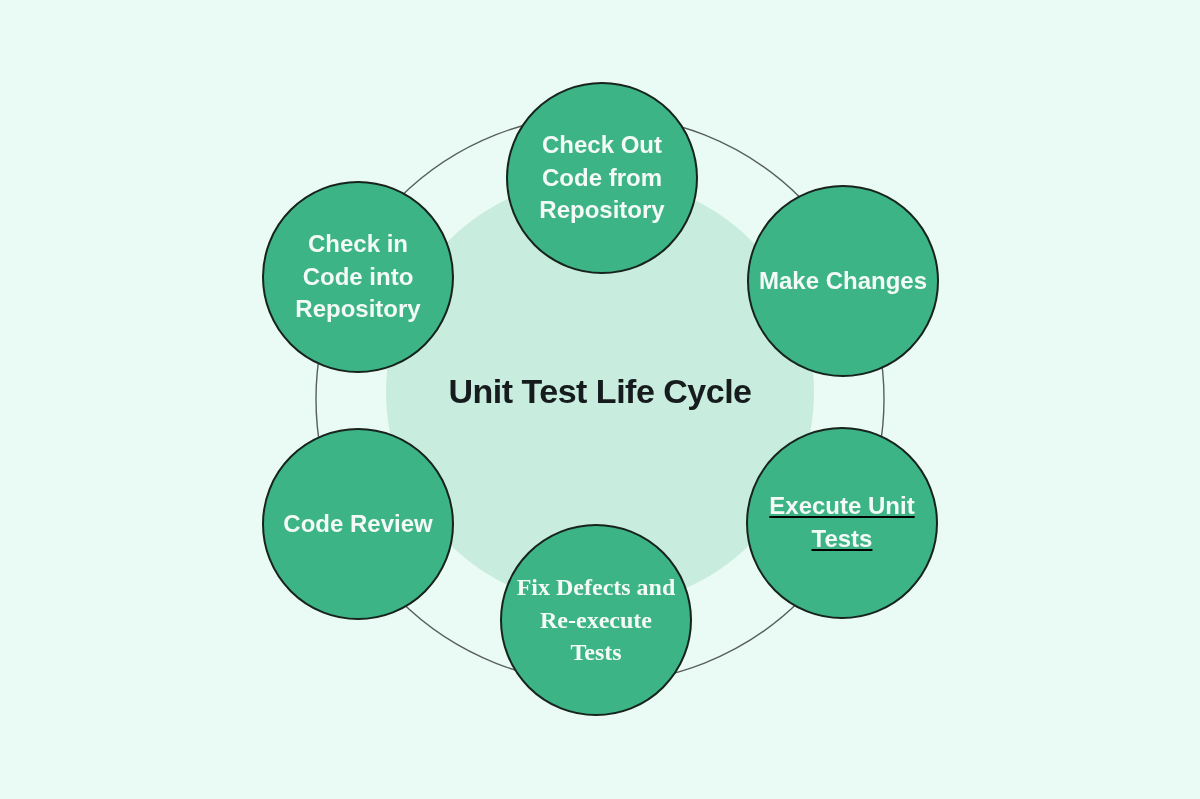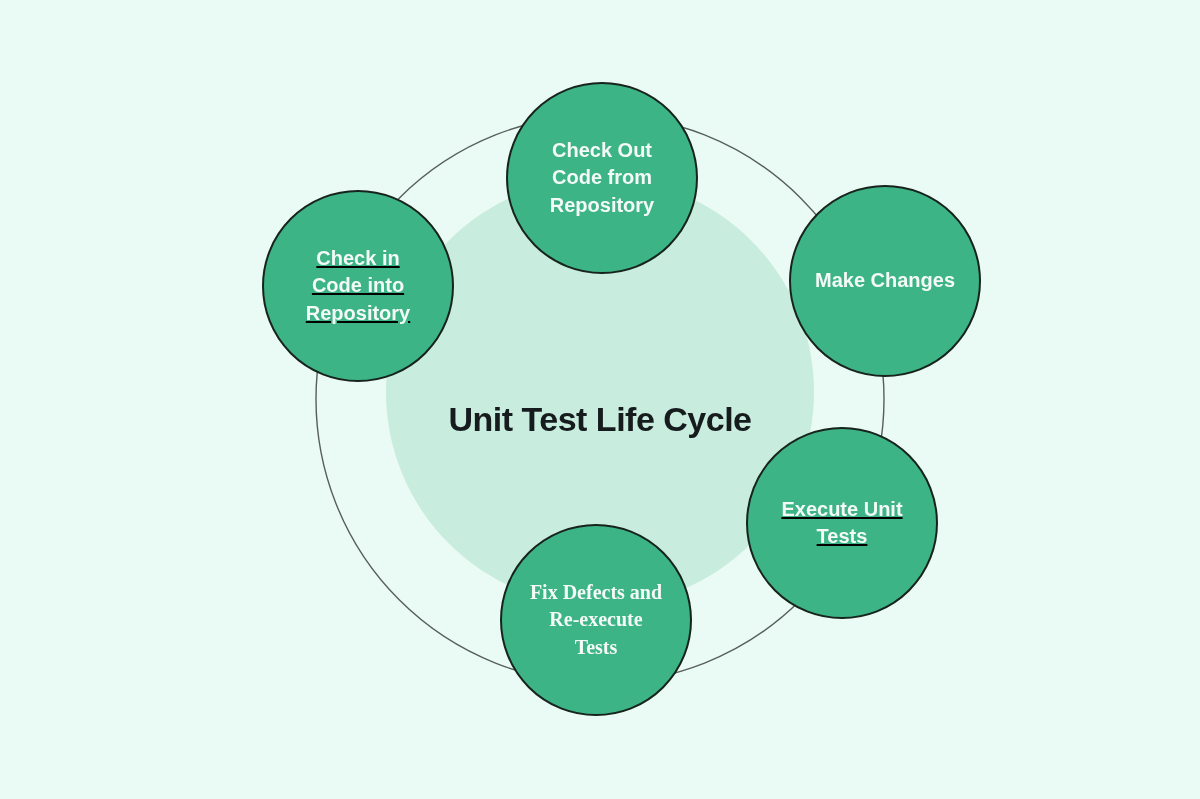--- a/index.html
+++ b/index.html
@@ -30,47 +30,46 @@
   }
   .title {
     position: absolute;
     left: 0; top: 372px;
     width: 1200px;
     text-align: center;
     font-size: 34px;
     font-weight: bold;
     letter-spacing: -0.5px;
     color: var(--title-text, #161b1d);
-    margin-top: 28px;
   }
   .node {
     position: absolute;
     width: 192px; height: 192px;
     box-sizing: border-box;
     border-radius: 50%;
     background: var(--node-fill, #3db485);
     border: 2.5px solid var(--node-border, #17231d);
     display: flex;
     align-items: center;
     justify-content: center;
     text-align: center;
   }
   .node-label {
     color: var(--node-text, #f4faf7);
-    font-size: 20px;
+    font-size: 24px;
     font-weight: bold;
     line-height: 1.36;
     white-space: pre-line;
   }
   .node-check-out   { left: 506px; top:  82px; }
-  .node-make-changes{ left: 789px; top: 185px; }
+  .node-make-changes{ left: 747px; top: 185px; }
   .node-execute     { left: 746px; top: 427px; text-decoration: underline; }
   .node-fix-defects { left: 500px; top: 524px; font-family: Liberation Serif, serif; }
   .node-code-review { left: 262px; top: 428px; }
-  .node-check-in    { left: 262px; top: 190px; text-decoration: underline; }
+  .node-check-in    { left: 262px; top: 181px; }
 </style>
 </head>
 <body>
 
 <div class="stage">
 
   <svg class="ring" viewBox="0 0 1200 799" xmlns="http://www.w3.org/2000/svg">
     <circle cx="600" cy="399" r="284"></circle>
   </svg>
 
@@ -92,20 +91,23 @@
     <div class="node-label">Execute Unit
 Tests</div>
   </div>
 
   <div class="node node-fix-defects">
     <div class="node-label">Fix Defects and
 Re-execute
 Tests</div>
   </div>
 
+  <div class="node node-code-review">
+    <div class="node-label">Code Review</div>
+  </div>
 
   <div class="node node-check-in">
     <div class="node-label">Check in
 Code into
 Repository</div>
   </div>
 
 </div>
 
 </body></html>

